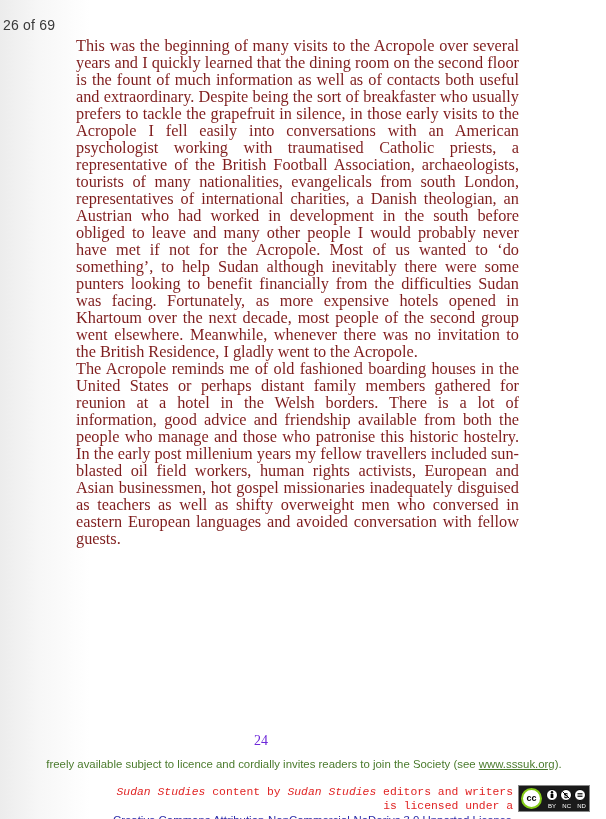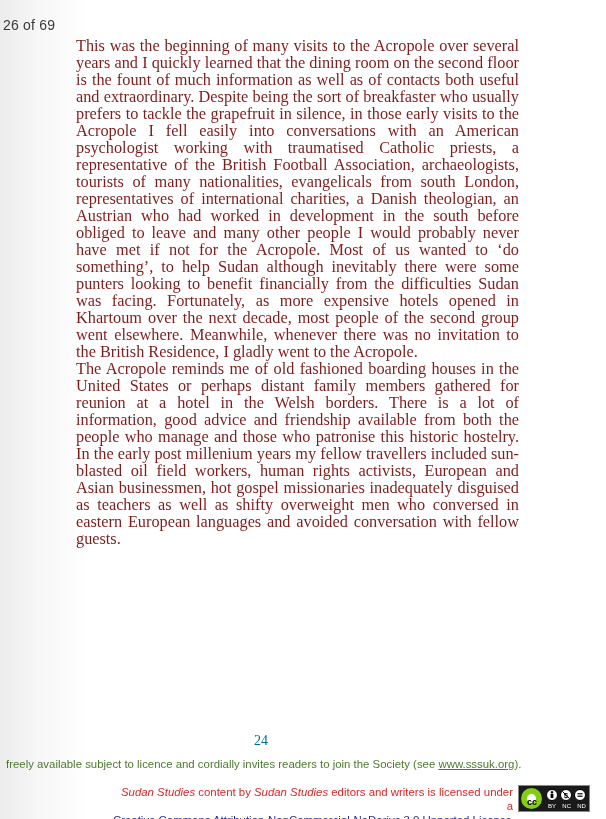--- a/index.html
+++ b/index.html
@@ -39,33 +39,34 @@
     }
     .content p + p {
     }
     .page-number {
       position: absolute;
       left: 0;
       width: 522px;
       top: 733px;
       text-align: center;
       font-size: 14px;
-      color: #0369a1;
+      color: #6d28d9;
     }
     .footer {
       position: absolute;
       left: 6px;
       top: 757px;
       width: 596px;
       font-family: "Liberation Sans", sans-serif;
       font-size: 11.4px;
       line-height: 14px;
     }
     .footer .green {
       color: #4a7a2c;
+      text-align: center;
     }
     .footer .line1 {
       text-align: justify;
       text-align-last: justify;
       white-space: nowrap;
       display: flex;
       justify-content: space-between;
     }
     .footer .line2 {
       white-space: nowrap;
@@ -79,20 +80,21 @@
       left: 113px;
       top: 785px;
       width: 400px;
       font-family: "Liberation Sans", sans-serif;
       font-size: 11.4px;
       line-height: 14px;
       text-align: right;
     }
     .licence-block .red {
       color: #e02424;
+      font-family: Liberation Mono, monospace;
     }
     .licence-block a {
       color: #2a2aa8;
       text-decoration: underline;
       white-space: nowrap;
     }
     .cc-badge {
       position: absolute;
       left: 518px;
       top: 785px;
@@ -103,21 +105,21 @@
       box-sizing: border-box;
     }
     .cc-badge .cc-circle {
       position: absolute;
       left: 2px;
       top: 2px;
       width: 21px;
       height: 21px;
       border-radius: 50%;
       background: #fff;
-      border: 6px solid #84cc16;
+      border: 2px solid #84cc16;
       box-sizing: border-box;
       font-family: "Liberation Sans", sans-serif;
       font-weight: bold;
       font-size: 9px;
       line-height: 17px;
       text-align: center;
       color: #000;
     }
     .cc-badge .mini {
       position: absolute;

